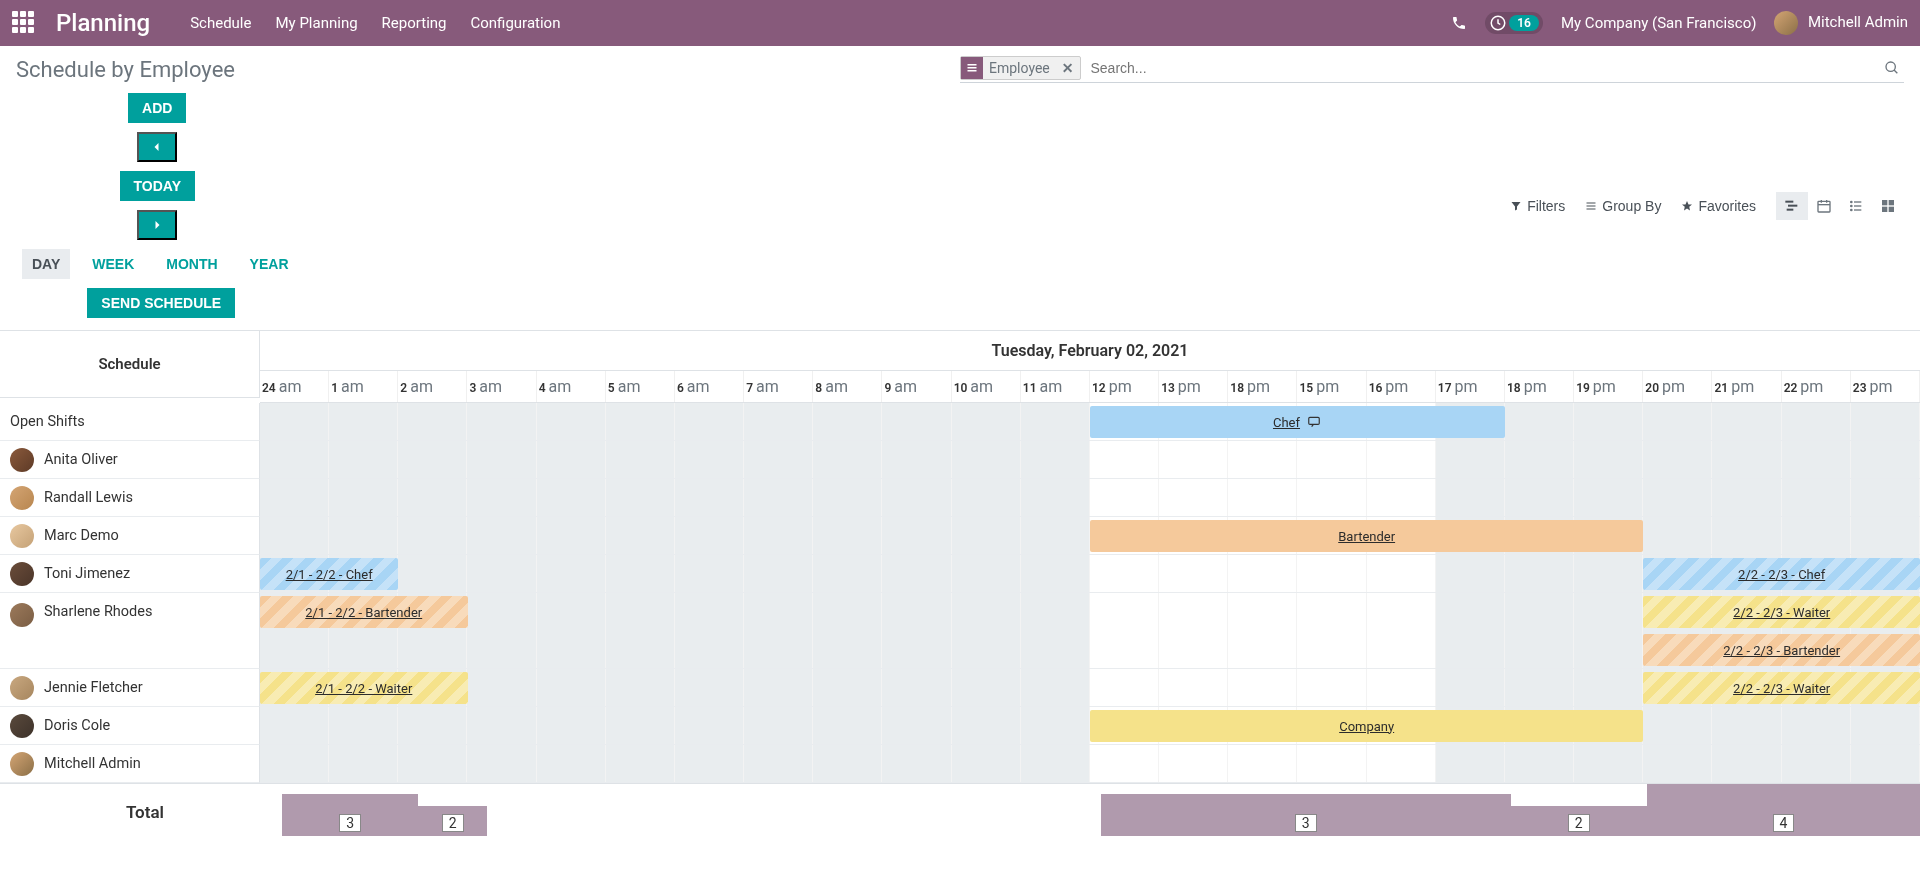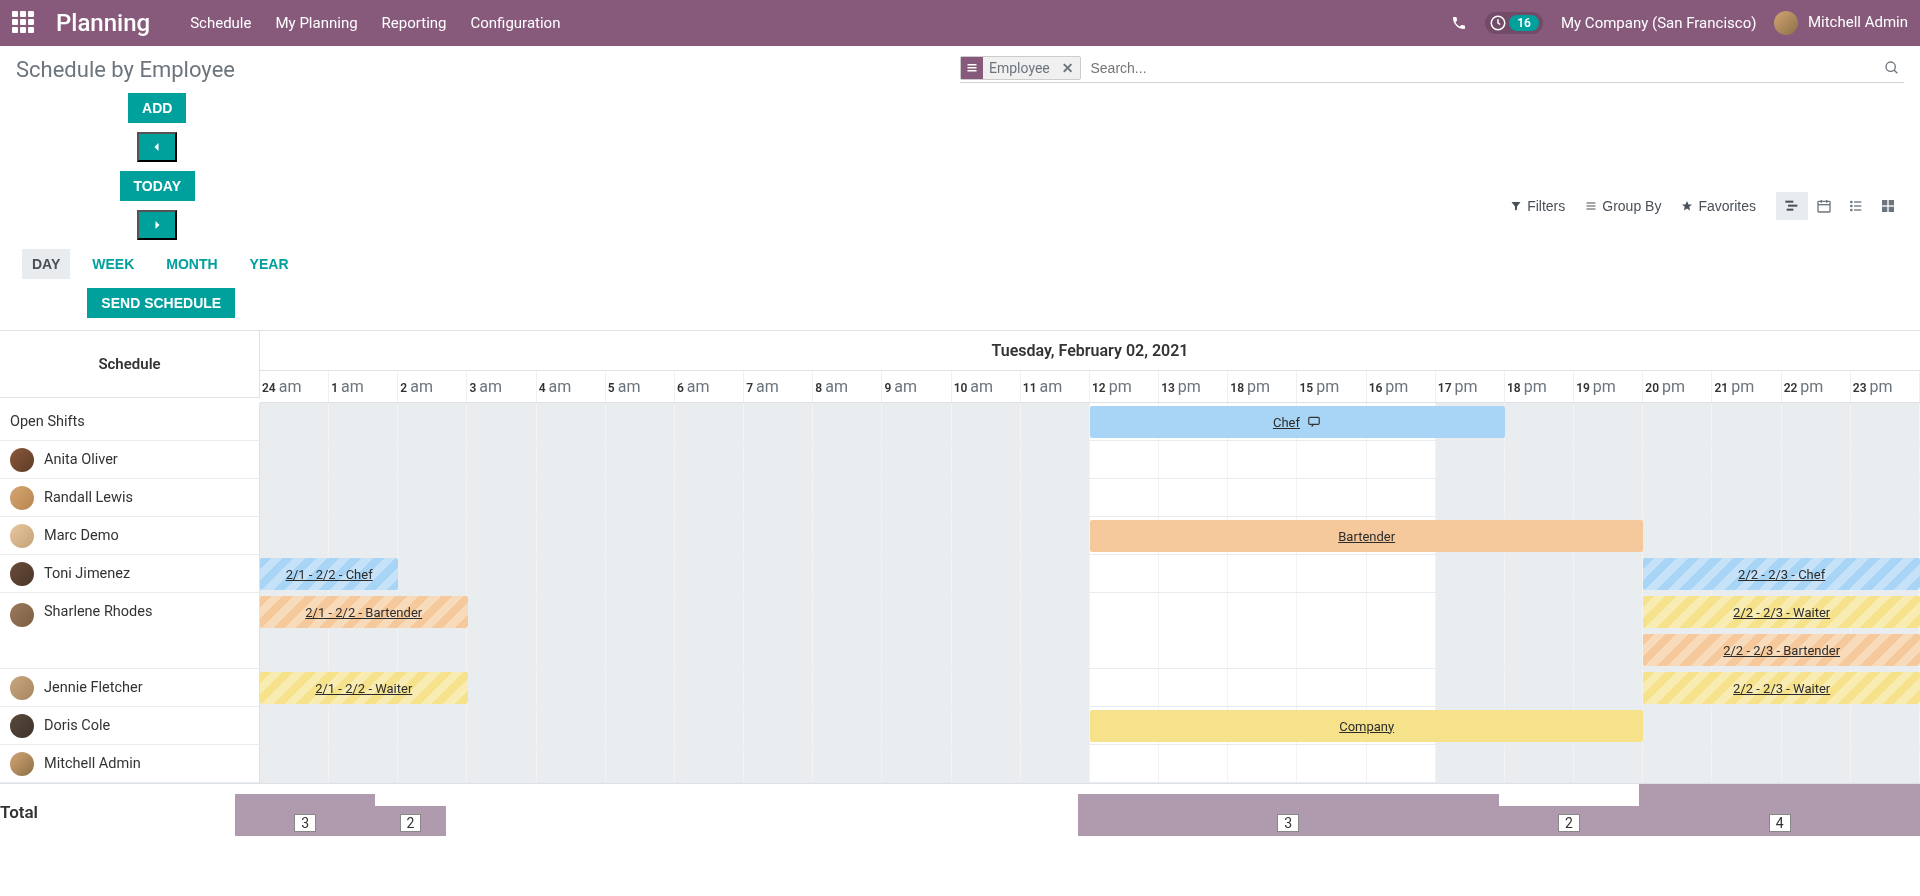--- a/index.html
+++ b/index.html
@@ -69,21 +69,21 @@
   .shift.orange { background: #f5c99b; }
   .shift.yellow { background: #f5e28a; }
   .shift.striped-blue { background: repeating-linear-gradient(135deg,#a8d5f5,#a8d5f5 8px,#c5e2f8 8px,#c5e2f8 16px); }
   .shift.striped-orange { background: repeating-linear-gradient(135deg,#f5c99b,#f5c99b 8px,#f8dbbb 8px,#f8dbbb 16px); }
   .shift.striped-yellow { background: repeating-linear-gradient(135deg,#f5e28a,#f5e28a 8px,#f8ecb3 8px,#f8ecb3 16px); }
   .shift.second { top: 41px; }
   .chat-icon { margin-left: 6px; }
 
   
   .total-row { display: flex; border-top: 1px solid #dee2e6; }
-  .total-label { width: 235px; text-align: left; padding: 18px 14px 0 0; font-weight: 600; font-size: 17px; }
+  .total-label { width: 260px; text-align: center; padding: 18px 14px 0 0; font-weight: 600; font-size: 17px; margin-left: 22px; }
   .total-grid { flex: 1; position: relative; height: 52px; display: grid; grid-template-columns: repeat(24,1fr); }
   .total-bar { position: absolute; bottom: 0; background: #b09aad; display: flex; align-items: flex-end; justify-content: center; }
   .total-bar .num { background: #fff; border: 1px solid #888; padding: 0 6px; font-size: 14px; margin-bottom: 4px; }
 
   svg { display: block; }
   .mini-avatar.c1{background:linear-gradient(135deg,#8b5a3c,#5d3a26);}
   .mini-avatar.c2{background:linear-gradient(135deg,#d4a574,#b8864f);}
   .mini-avatar.c3{background:linear-gradient(135deg,#e8c8a0,#c4a176);}
   .mini-avatar.c4{background:linear-gradient(135deg,#6b4d3a,#4a3529);}
   .mini-avatar.c5{background:linear-gradient(135deg,#9c7a5b,#7a5d43);}

